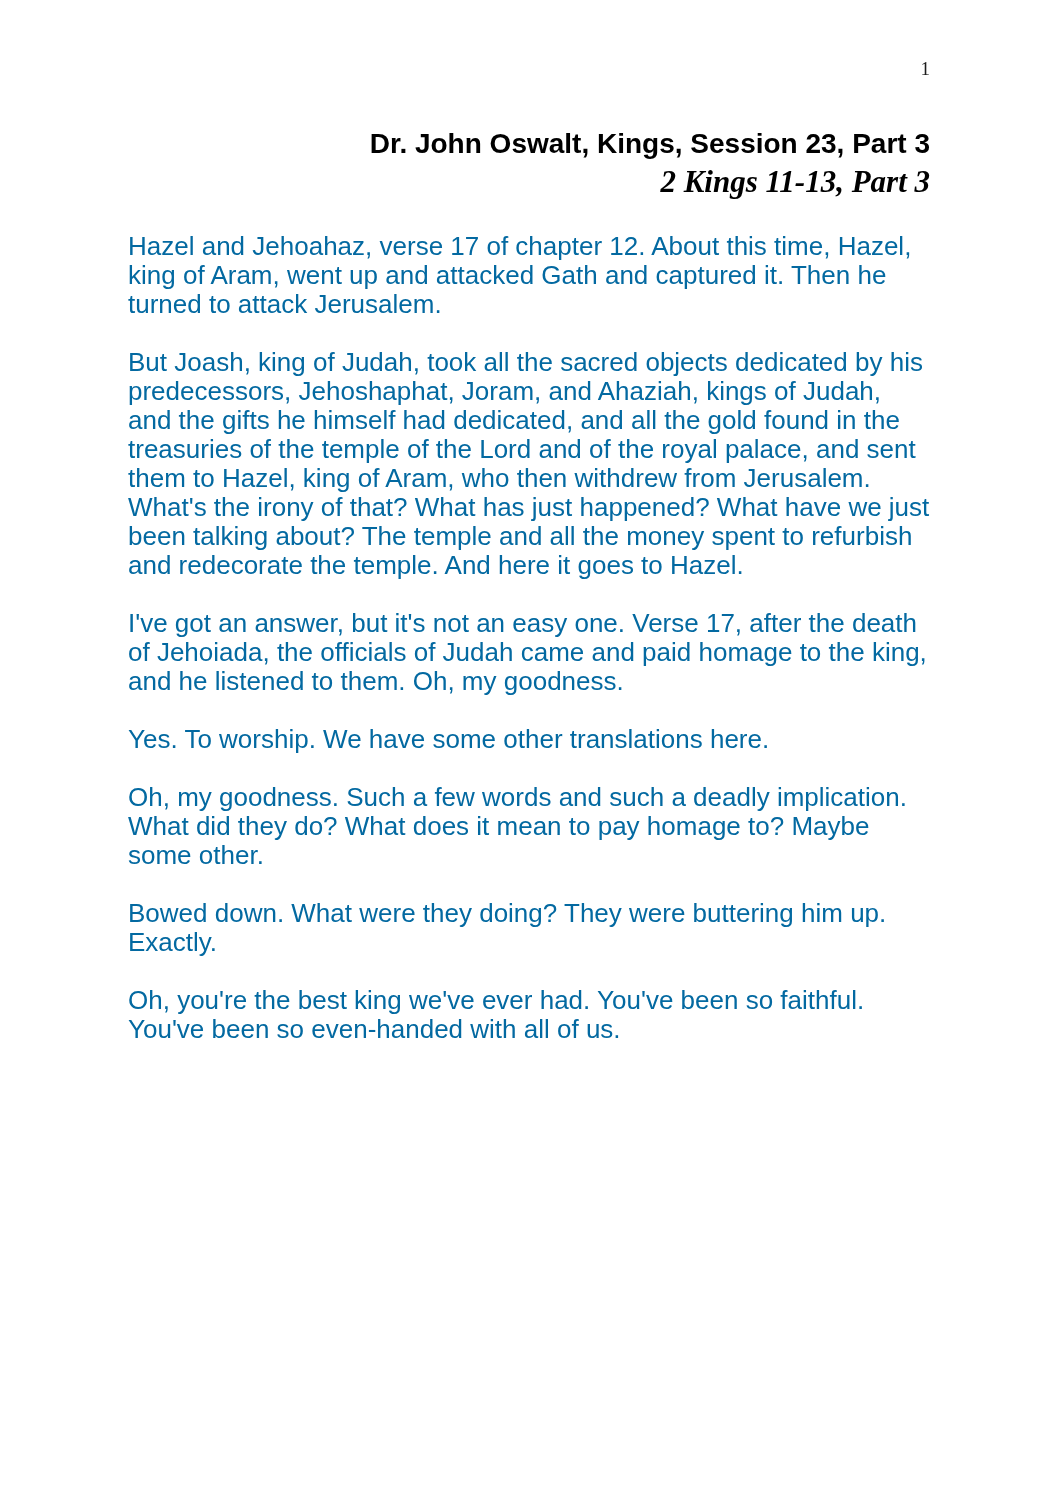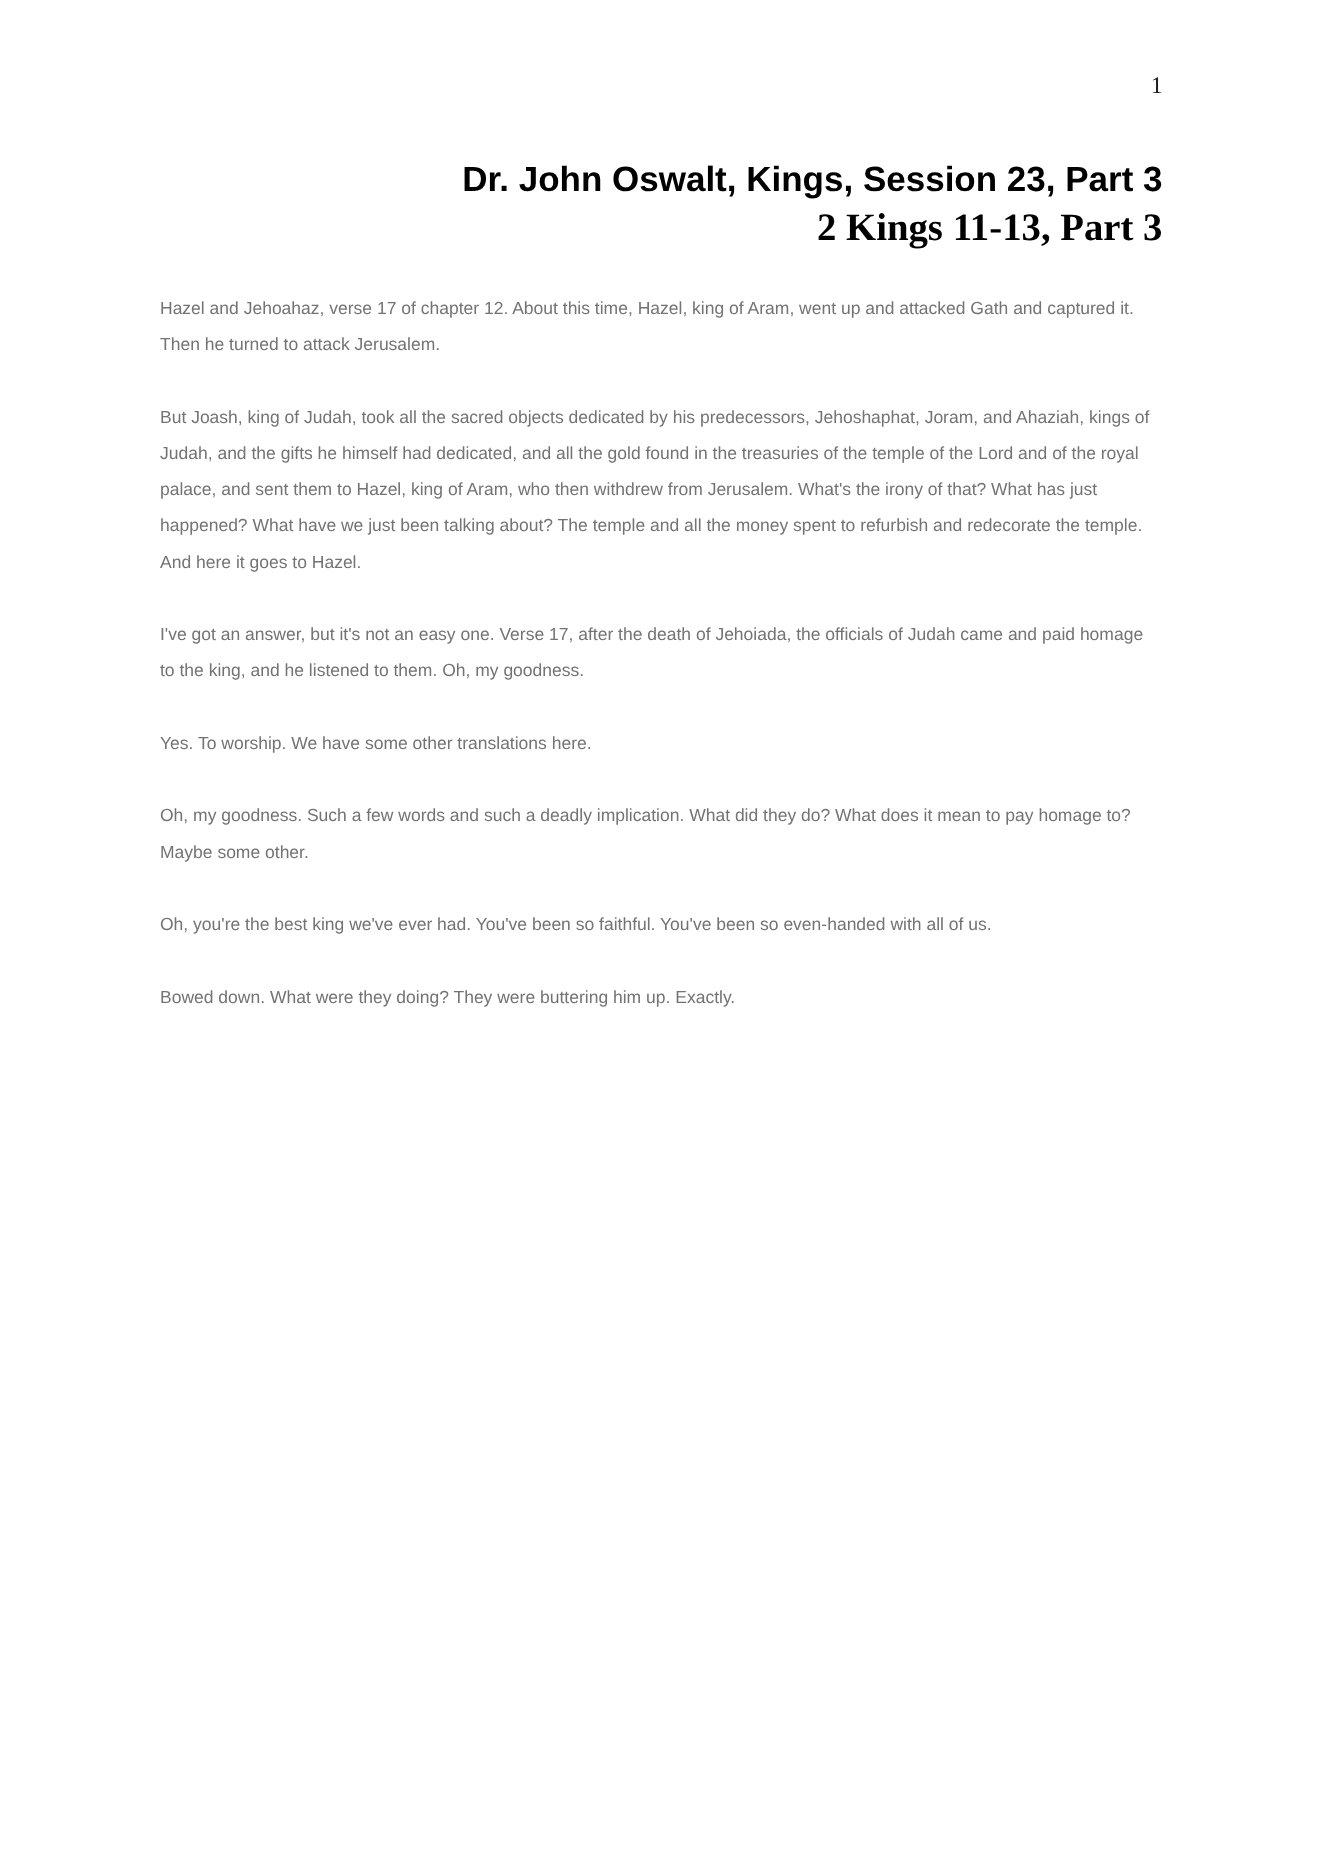--- a/index.html
+++ b/index.html
@@ -35,36 +35,37 @@
     color: #000000;
     margin: 0;
   }
   .doc-subtitle {
     font-family: "Liberation Serif", serif;
     font-weight: bold;
     font-size: 31px;
     line-height: 40px;
     color: #000000;
     margin: 0;
+    font-style: italic;
   }
   .doc-copyright {
     font-family: "Liberation Serif", serif;
     font-size: 21px;
     line-height: 28px;
     color: #1c1c1c;
     margin: 0;
   }
   .body-text {
     margin-top: 30px;
   }
   .body-text p {
     font-family: "Liberation Sans", sans-serif;
-    font-size: 14px;
+    font-size: 26px;
     line-height: 29px;
-    color: #737373;
+    color: #0369a1;
     margin: 0 0 29px 0;
     text-align: left;
   }
 </style>
 </head>
 <body>
 
 <div class="page">
 
   <div class="page-number">1</div>
@@ -73,17 +74,17 @@
     <h1 class="doc-title">Dr. John Oswalt, Kings, Session 23, Part 3</h1>
     <h2 class="doc-subtitle">2 Kings 11-13, Part 3</h2>
   </div>
 
   <div class="body-text">
     <p>Hazel and Jehoahaz, verse 17 of chapter 12. About this time, Hazel, king of Aram, went up and attacked Gath and captured it. Then he turned to attack Jerusalem.</p>
     <p>But Joash, king of Judah, took all the sacred objects dedicated by his predecessors, Jehoshaphat, Joram, and Ahaziah, kings of Judah, and the gifts he himself had dedicated, and all the gold found in the treasuries of the temple of the Lord and of the royal palace, and sent them to Hazel, king of Aram, who then withdrew from Jerusalem. What's the irony of that? What has just happened? What have we just been talking about? The temple and all the money spent to refurbish and redecorate the temple. And here it goes to Hazel.</p>
     <p>I've got an answer, but it's not an easy one. Verse 17, after the death of Jehoiada, the officials of Judah came and paid homage to the king, and he listened to them. Oh, my goodness.</p>
     <p>Yes. To worship. We have some other translations here.</p>
     <p>Oh, my goodness. Such a few words and such a deadly implication. What did they do? What does it mean to pay homage to? Maybe some other.</p>
+    <p>Bowed down. What were they doing? They were buttering him up. Exactly.</p>
     <p>Oh, you're the best king we've ever had. You've been so faithful. You've been so even-handed with all of us.</p>
-    <p>Bowed down. What were they doing? They were buttering him up. Exactly.</p>
   </div>
 
 </div>
 
 </body></html>

